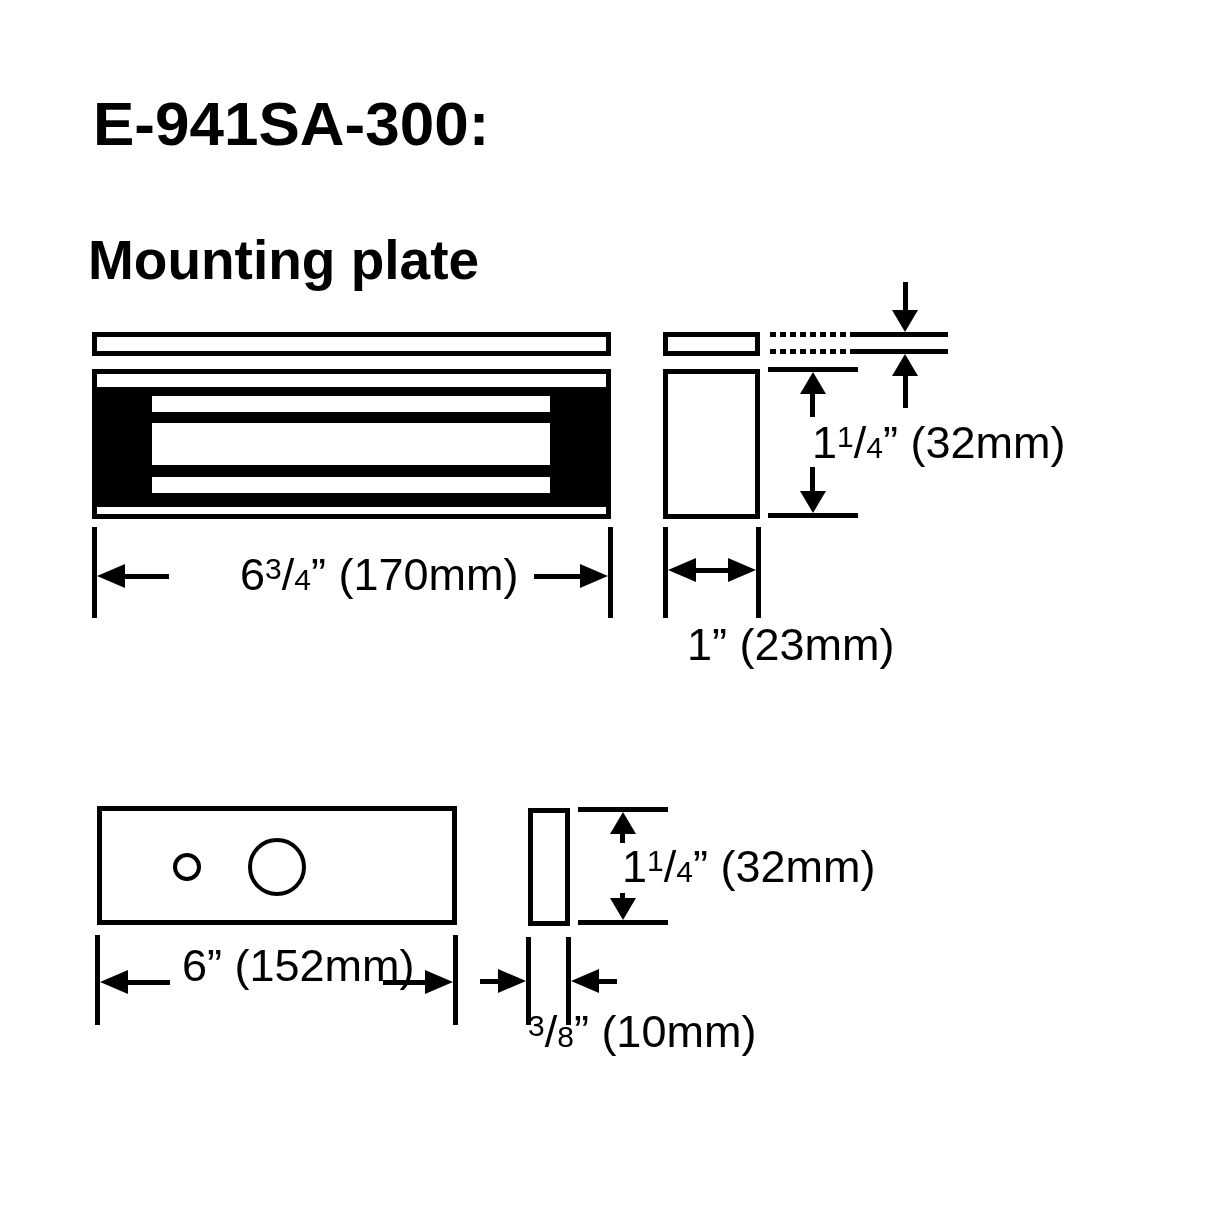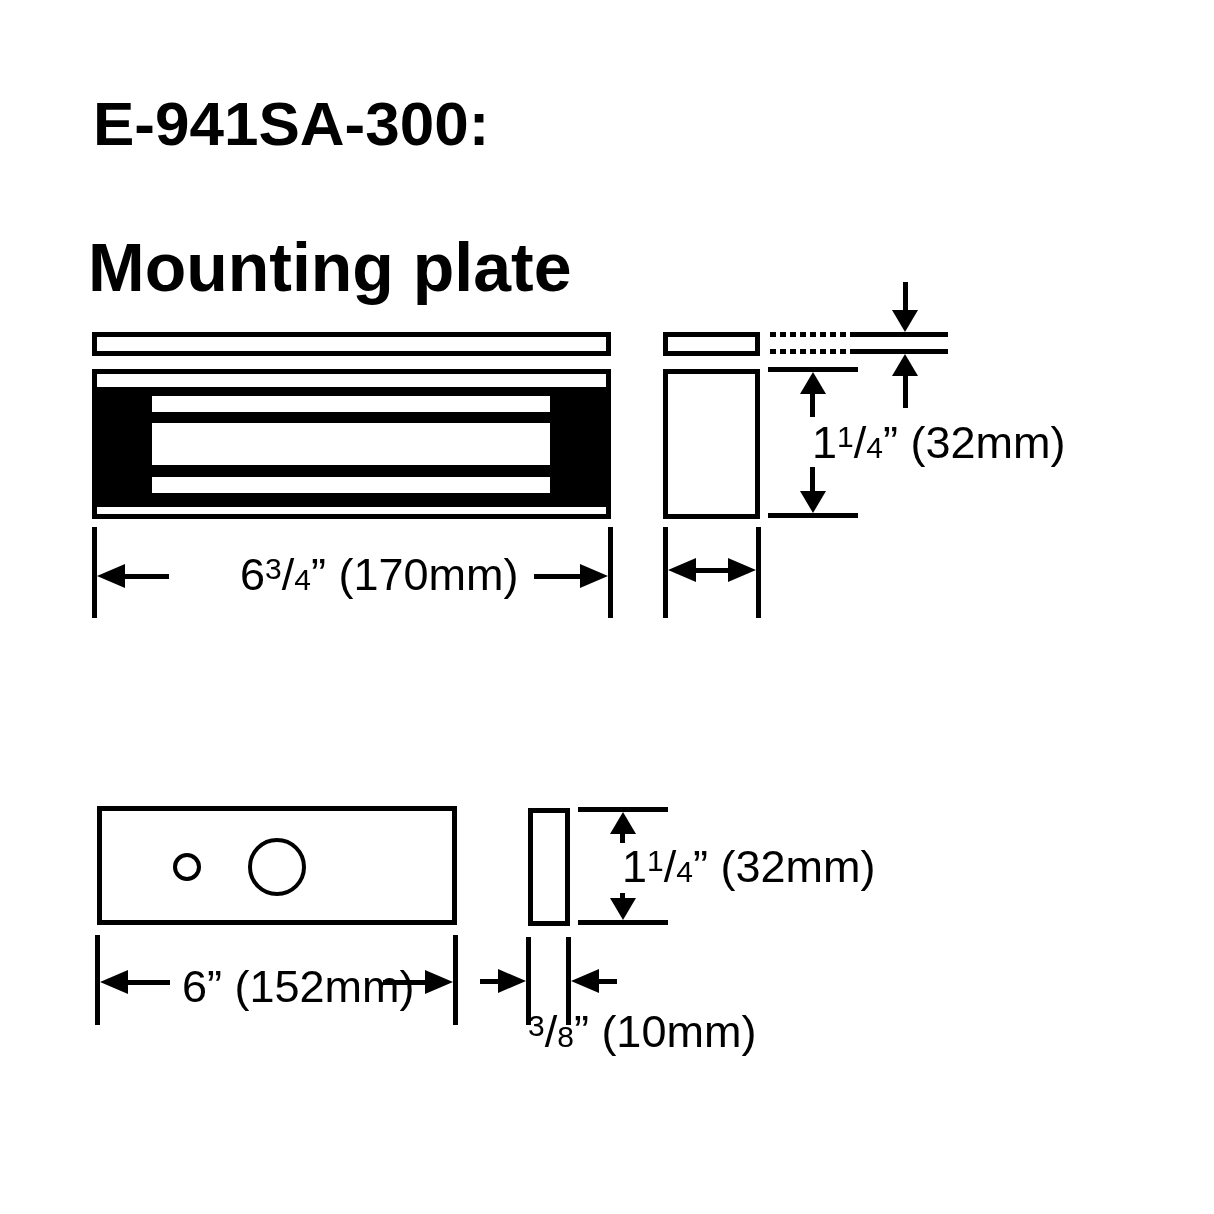--- a/index.html
+++ b/index.html
@@ -2,21 +2,21 @@
 <html><head>
 <meta charset="utf-8">
 <style>
   html, body { margin:0; padding:0; background:#ffffff; }
   #canvas {
     position:relative; width:1214px; height:1214px; background:#ffffff;
     font-family:"Liberation Sans", sans-serif; color:#000; overflow:hidden;
   }
   .abs { position:absolute; }
   .h1 { font-size:62px; font-weight:bold; line-height:1; white-space:nowrap; }
-  .h2 { font-size:68px; font-weight:bold; line-height:1; white-space:nowrap; }
+  .h2 { font-size:55px; font-weight:bold; line-height:1; white-space:nowrap; }
   .rect { border:5px solid #000; background:#fff; box-sizing:border-box; }
   .fillblack { background:#000; }
   .whitebar { background:#fff; }
   .hline { background:#000; height:5px; }
   .vline { background:#000; width:5px; }
   .dotted { height:5px;
     background-image:repeating-linear-gradient(90deg,#000 0 6px,transparent 6px 10px); }
   .head { width:0; height:0; }
   .head-left  { border-top:12px solid transparent; border-bottom:12px solid transparent; border-right:28px solid #000; }
   .head-right { border-top:12px solid transparent; border-bottom:12px solid transparent; border-left:28px solid #000; }
@@ -68,20 +68,21 @@
   <div class="abs hline" style="left:123px; top:574px; width:46px;"></div>
   <div class="abs hline" style="left:534px; top:574px; width:46px;"></div>
   <div class="abs head head-right" style="left:580px; top:564px;"></div>
   <div class="abs dim" style="left:240px; top:552px;"><span>6</span><span class="sup">3</span><span>/</span><span class="sub">4</span><span>” (170mm)</span></div>
 
   <div class="abs vline" style="left:663px; top:527px; height:91px;"></div>
   <div class="abs vline" style="left:756px; top:527px; height:91px;"></div>
   <div class="abs head head-left" style="left:668px; top:558px;"></div>
   <div class="abs hline" style="left:694px; top:568px; width:36px;"></div>
   <div class="abs head head-right" style="left:728px; top:558px;"></div>
+  <div class="abs dim" style="left:687px; top:622px;"><span>1</span><span>” (23mm)</span></div>
 
   <div class="abs rect" style="left:97px; top:806px; width:360px; height:119px;"></div>
   <div class="abs hole" style="left:173px; top:853px; width:28px; height:28px;"></div>
   <div class="abs hole" style="left:248px; top:838px; width:58px; height:58px;"></div>
 
   <div class="abs rect" style="left:528px; top:808px; width:42px; height:118px;"></div>
 
   <div class="abs hline" style="left:578px; top:807px; width:90px;"></div>
   <div class="abs hline" style="left:578px; top:920px; width:90px;"></div>
   <div class="abs head head-up" style="left:610px; top:812px;"></div>
@@ -89,21 +90,21 @@
   <div class="abs vline" style="left:620px; top:893px; height:9px;"></div>
   <div class="abs head head-down" style="left:610px; top:898px;"></div>
   <div class="abs dim" style="left:622px; top:844px;"><span>1</span><span class="sup">1</span><span>/</span><span class="sub">4</span><span>” (32mm)</span></div>
 
   <div class="abs vline" style="left:95px; top:935px; height:90px;"></div>
   <div class="abs vline" style="left:453px; top:935px; height:90px;"></div>
   <div class="abs head head-left" style="left:100px; top:970px;"></div>
   <div class="abs hline" style="left:126px; top:980px; width:44px;"></div>
   <div class="abs hline" style="left:383px; top:980px; width:44px;"></div>
   <div class="abs head head-right" style="left:425px; top:970px;"></div>
-  <div class="abs dim" style="left:182px; top:964px;"><span>6</span><span>” (152mm)</span></div>
+  <div class="abs dim" style="left:182px; top:943px;"><span>6</span><span>” (152mm)</span></div>
 
   <div class="abs vline" style="left:526px; top:937px; height:88px;"></div>
   <div class="abs vline" style="left:566px; top:937px; height:88px;"></div>
   <div class="abs hline" style="left:480px; top:979px; width:20px;"></div>
   <div class="abs head head-right" style="left:498px; top:969px;"></div>
   <div class="abs head head-left" style="left:571px; top:969px;"></div>
   <div class="abs hline" style="left:597px; top:979px; width:20px;"></div>
   <div class="abs dim" style="left:528px; top:1009px;"><span class="sup">3</span><span>/</span><span class="sub">8</span><span>” (10mm)</span></div>
 
 </div>

